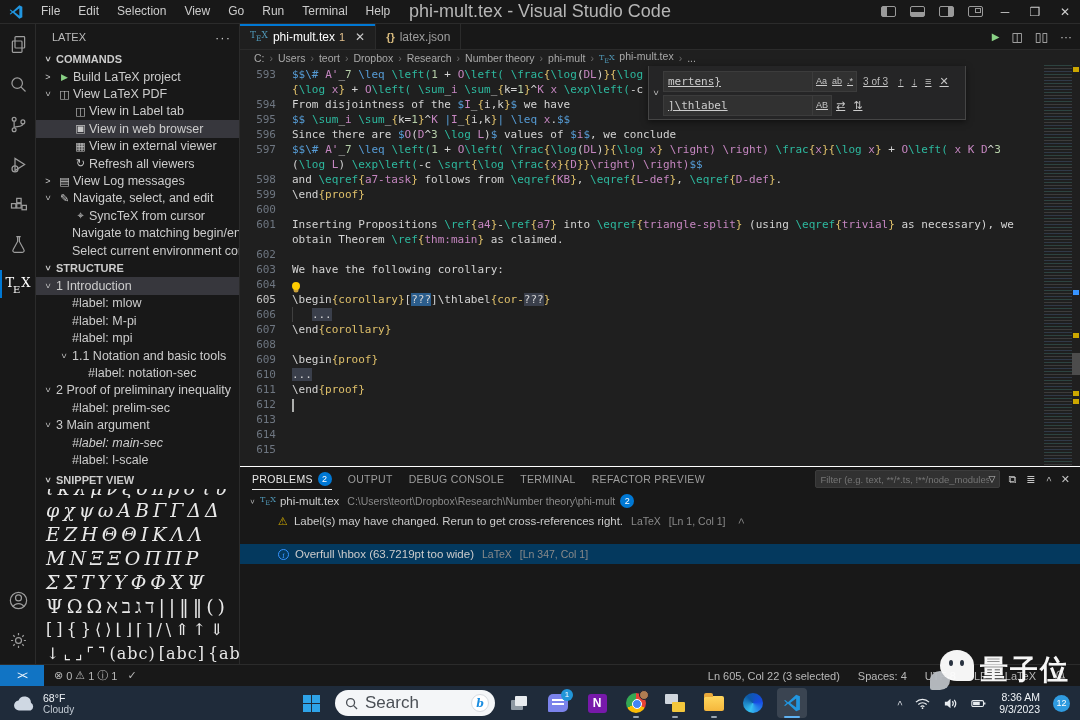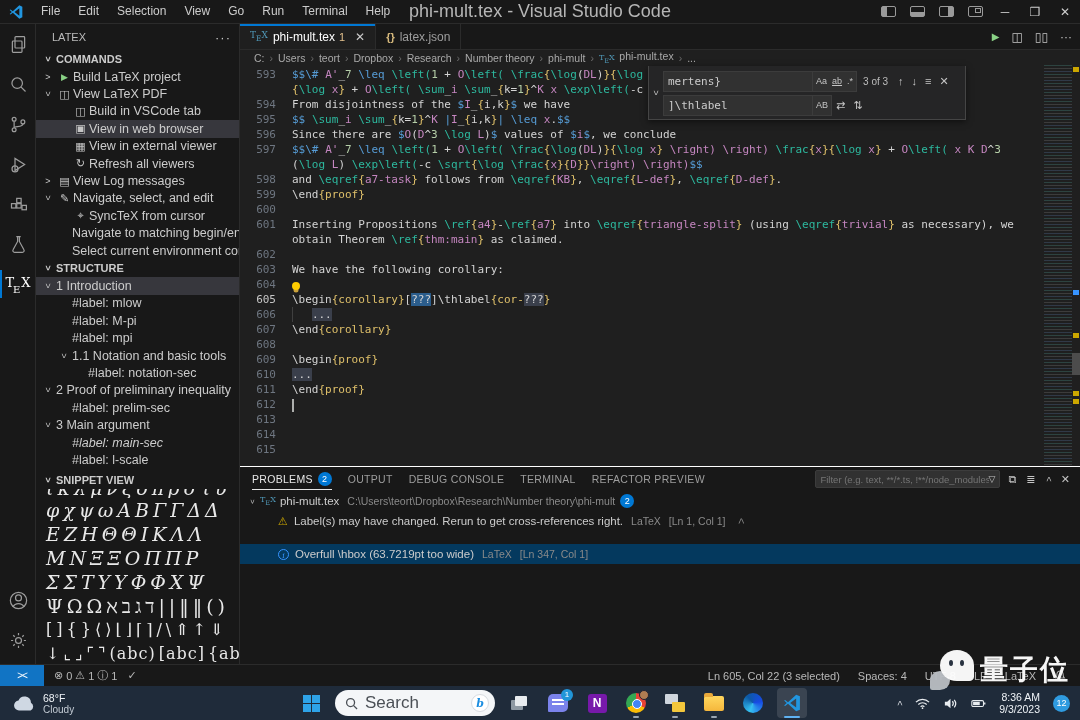--- a/index.html
+++ b/index.html
@@ -85,21 +85,21 @@
   
   .minimap { position:absolute; right:8px; top:41px; width:28px; bottom:0; background:
      repeating-linear-gradient(180deg, rgba(80,160,150,.35) 0 1px, transparent 1px 3px, rgba(150,150,150,.3) 3px 4px, transparent 4px 6px, rgba(100,140,200,.3) 6px 7px, transparent 7px 9px); opacity:.8; }
   .ruler { position:absolute; right:0; top:41px; width:8px; bottom:0; background:#1f1f1f; }
   .rmark { position:absolute; right:1px; width:6px; height:5px; }
   .rthumb { position:absolute; right:0; width:8px; background:rgba(160,160,160,.35); }
 
   
   .findw { position:absolute; left:408px; top:42px; width:318px; height:54px; background:#252526; border:1px solid #454545; border-top:none; box-shadow:0 2px 6px rgba(0,0,0,.5); z-index:10; display:flex; }
   .fw-toggle { width:14px; display:flex; align-items:center; justify-content:center; color:#c5c5c5; font-size:8px; }
-  .fw-main { flex:1; padding:4px 4px 16px 0; }
+  .fw-main { flex:1; padding:4px 4px 16px 0;text-decoration:underline; }
   .fw-row { display:flex; align-items:center; height:22px; margin-bottom:2px; }
   .fw-input { background:#313131; border:1px solid #3c3c3c; color:#cccccc; font-size:11px; height:21px; padding:0 4px; width:150px; font-family:"DejaVu Sans Mono",monospace; outline:none; }
   .fw-inicons { background:#313131; border:1px solid #3c3c3c; border-left:none; height:21px; display:flex; align-items:center; font-size:9px; color:#c5c5c5; padding:0 3px; gap:5px; }
   .fw-count { font-size:10px; color:#bbbbbb; margin:0 6px; white-space:nowrap; }
   .fw-btn { color:#c5c5c5; font-size:11px; margin:0 4px; }
   .fw-underl { text-decoration:underline; }
 
   
   .panel { position:absolute; left:240px; top:466px; width:840px; height:198px; background:#181818; border-top:1px solid #ffffff; }
   .ptabs { height:24px; display:flex; align-items:center; padding-left:12px; }
@@ -284,21 +284,21 @@
           <span>Build LaTeX project</span>
         </div>
         <div class="tree-row" style="padding-left: 4px;">
           <span class="chev down">&gt;</span>
           <span class="t-icon">◫</span>
           <span>View LaTeX PDF</span>
         </div>
         <div class="tree-row" style="padding-left: 20px;">
           <span class="chev"></span>
           <span class="t-icon">◫</span>
-          <span>Build in VSCode tab</span>
+          <span>View in Label tab</span>
         </div>
         <div class="tree-row sel" style="padding-left: 20px;">
           <span class="chev"></span>
           <span class="t-icon">▣</span>
           <span>View in web browser</span>
         </div>
         <div class="tree-row" style="padding-left: 20px;">
           <span class="chev"></span>
           <span class="t-icon">▦</span>
           <span>View in external viewer</span>

